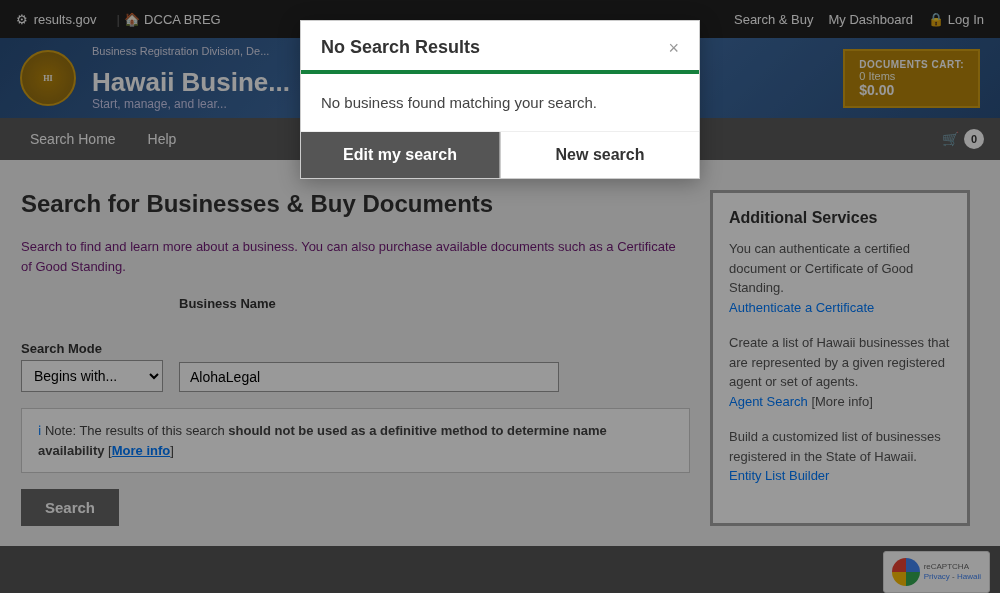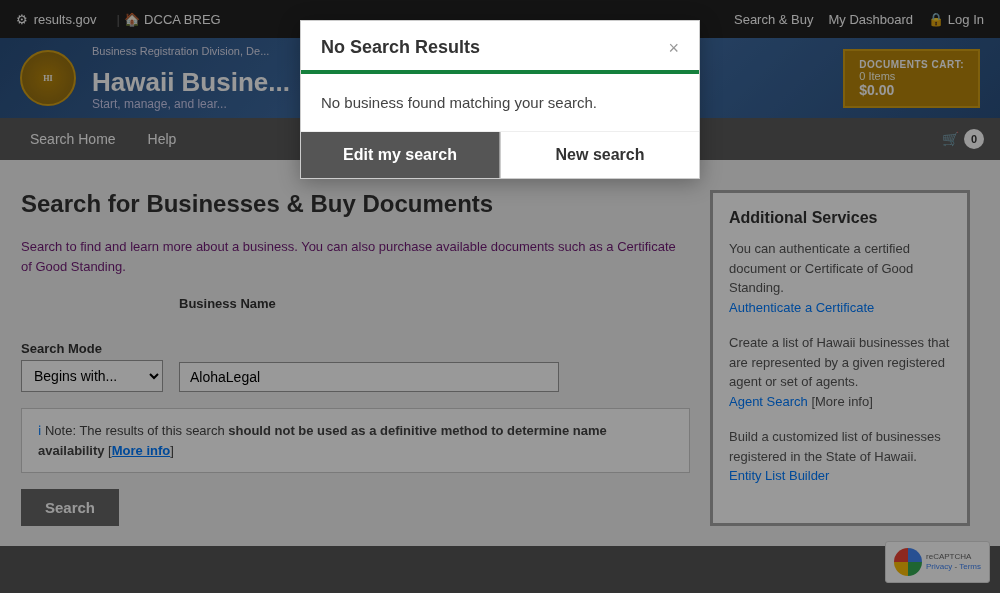--- a/index.html
+++ b/index.html
@@ -213,21 +213,21 @@
     }
     .modal-btn-new {
       background: #fff;
       color: #333;
       border-left: 1px solid #ccc;
     }
 
     
     .recaptcha-badge {
       position: absolute;
-      bottom: 10px;
+      bottom: 0;
       right: 10px;
       background: #fff;
       border: 1px solid #ddd;
       padding: 6px 8px;
       border-radius: 3px;
       display: flex;
       align-items: center;
       gap: 4px;
       font-size: 9px;
       color: #666;
@@ -355,16 +355,16 @@
   </div>
 </div>
 
 <div class="recaptcha-badge">
   <div class="recaptcha-logo"></div>
   <div class="recaptcha-text">
     <div>reCAPTCHA</div>
     <div>
       <a href="#">Privacy</a>
       -
-      <a href="#">Terms</a>
+      <a href="#">Hawaii</a>
     </div>
   </div>
 </div>
 
 </body></html>

